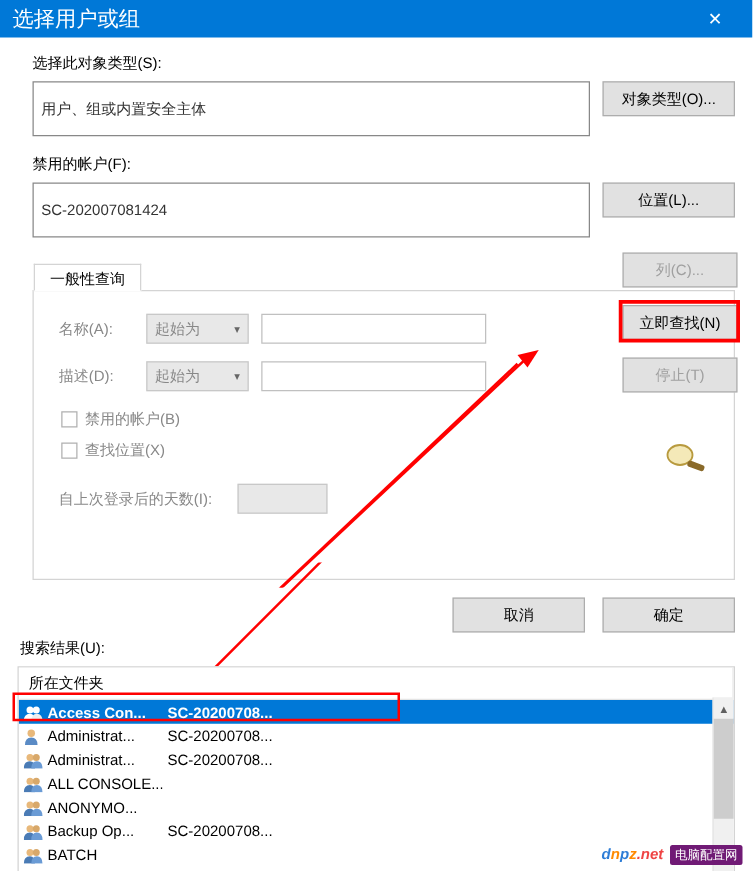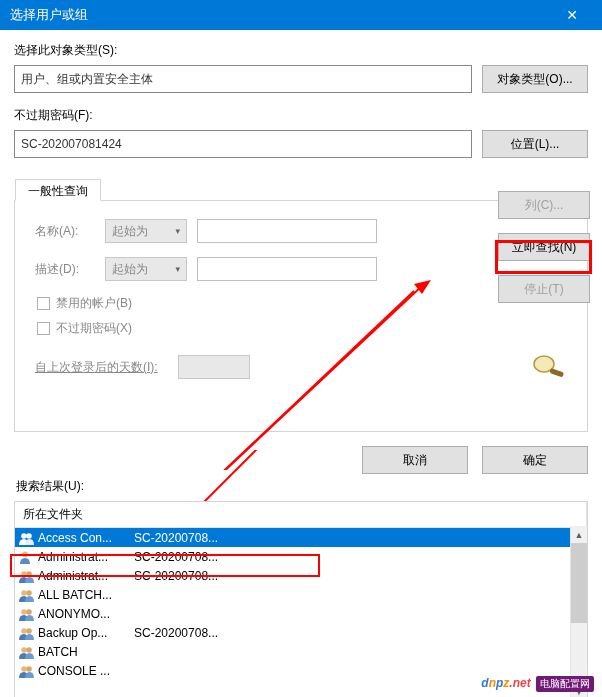--- a/index.html
+++ b/index.html
@@ -1,67 +1,67 @@
 <!DOCTYPE html>
 <html><head>
 <meta charset="utf-8">
 <style>
 * { box-sizing: border-box; margin: 0; padding: 0; font-family: "Microsoft YaHei", "Segoe UI", sans-serif; font-size: 12px; }
 body { background: #fff; width: 602px; height: 697px; position: relative; overflow: hidden; }
 
 .titlebar { background: #0078d7; color: #fff; height: 30px; display: flex; align-items: center; padding: 0 10px; justify-content: space-between; }
-.titlebar .title { font-size: 13px; }
+.titlebar .title { font-size: 17px; }
 .titlebar .close { width: 40px; text-align: center; font-size: 14px; }
 
-.content { padding: 12px 14px 0 14px; }
+.content { padding: 12px 14px 0 14px; margin-left: 12px; }
 
 .label { margin-bottom: 6px; color: #000; }
 
 .row { display: flex; gap: 10px; margin-bottom: 14px; }
-.textbox { flex: 1; border: 1px solid #888; height: 28px; padding: 4px 6px; background: #fff; display: flex; align-items: center; color: #333; }
+.textbox { flex: 1; border: 1px solid #888; height: 44px; padding: 4px 6px; background: #fff; display: flex; align-items: center; color: #333; }
 .btn { min-width: 106px; height: 28px; border: 1px solid #adadad; background: #e1e1e1; display: flex; align-items: center; justify-content: center; color: #000; cursor: default; }
 .btn.disabled { color: #a0a0a0; }
 
 .tabhost { border: 1px solid #d4d4d4; margin-top: 6px; position: relative; }
 .tab { position: absolute; top: -22px; left: 0; background: #fff; border: 1px solid #d4d4d4; border-bottom: 1px solid #fff; padding: 3px 12px; height: 22px; }
 .tabbody { padding: 18px 20px 24px 20px; position: relative; min-height: 230px; }
 
 .form-row { display: flex; align-items: center; margin-bottom: 14px; gap: 10px; }
 .form-lbl { width: 60px; color: #888; }
 .combo { width: 82px; height: 24px; border: 1px solid #c8c8c8; background: #e8e8e8; display: flex; align-items: center; justify-content: space-between; padding: 0 6px; color: #888; }
 .combo .chev { font-size: 9px; color: #666; }
 .textinput { width: 180px; height: 24px; border: 1px solid #c0c0c0; background: #fff; }
 
 .check-row { display: flex; align-items: center; margin-bottom: 8px; color: #888; gap: 6px; margin-left: 2px; }
 .check { width: 13px; height: 13px; border: 1px solid #b0b0b0; background: #fff; }
 
-.days-row { display: flex; align-items: center; gap: 20px; margin-top: 18px; color: #888; text-decoration: underline; }
+.days-row { display: flex; align-items: center; gap: 20px; margin-top: 18px; color: #888; }
 .days-combo { width: 72px; height: 24px; border: 1px solid #c8c8c8; background: #e8e8e8; }
 
-.right-col { position: absolute; left: 498px; top: 191px; display: flex; flex-direction: column; gap: 14px; width: 92px; }
+.right-col { position: absolute; left: 498px; top: 202px; display: flex; flex-direction: column; gap: 14px; width: 92px; }
 .right-col .btn { width: 92px; min-width: 0; }
 
 .find-highlight { position: absolute; border: 3px solid #ff0000; left: 495px; top: 240px; width: 97px; height: 34px; pointer-events: none; }
 
 .magnifier { position: absolute; left: 530px; top: 352px; }
 
 .okcancel { display: flex; gap: 14px; justify-content: flex-end; margin: 14px 14px 0 0; }
 
 .arrow-svg { position: absolute; left: 156px; top: 280px; pointer-events: none; }
 
 .results-lbl { margin: 4px 16px 6px 16px; }
 .grid { border: 1px solid #d4d4d4; margin: 0 14px; height: 200px; overflow: hidden; position: relative; background: #fff; }
 .grid-head { display: flex; background: #fff; border-bottom: 1px solid #e4e4e4; }
 .grid-head .col { padding: 4px 8px; border-right: 1px solid #e4e4e4; }
 .col-name { width: 115px; }
 .col-loc { flex: 1; }
 .grid-body { }
 .grid-row { display: flex; align-items: center; height: 19px; }
 .grid-row .cell { padding: 0 2px 0 4px; white-space: nowrap; overflow: hidden; text-overflow: ellipsis; display: flex; align-items: center; gap: 3px; }
-.grid-row.selected { background: #0078d7; color: #fff; }
+.grid-row.selected { background: #0078d7; color: #fff; font-weight: bold; }
 .row-highlight { position: absolute; border: 2px solid #ff0000; left: 10px; top: 554px; width: 310px; height: 23px; pointer-events: none; }
 
 .scrollbar { position: absolute; right: 0; top: 24px; bottom: 0; width: 17px; background: #f0f0f0; border-left: 1px solid #e4e4e4; }
 .scroll-btn { height: 17px; background: #f0f0f0; display: flex; align-items: center; justify-content: center; color: #606060; font-size: 9px; }
 .thumb { background: #cdcdcd; height: 80px; margin: 0; }
 
 .watermark { position: absolute; right: 8px; bottom: 4px; }
 .wm1 { font-weight: bold; font-size: 22px; font-style: italic; }
 .wm1 .d { color: #2e7dd6; } .wm1 .n { color: #ff8a00; } .wm1 .p { color: #2e7dd6; } .wm1 .z { color: #ff8a00; }
 .wm2 { background: #701a75; color: #fff; font-size: 10px; padding: 1px 4px; border-radius: 2px; display:inline-block; vertical-align: middle; margin-left: 2px;}
@@ -80,21 +80,21 @@
   <div class="label">选择此对象类型(S):</div>
   <div class="row">
     <div class="textbox">
         <span>用户、组或内置安全主体</span>
       </div>
     <div class="btn">
         <span>对象类型(O)...</span>
       </div>
   </div>
 
-  <div class="label">不过期密码(F):</div>
+  <div class="label">禁用的帐户(F):</div>
   <div class="row">
     <div class="textbox">
         <span>SC-202007081424</span>
       </div>
     <div class="btn">
         <span>位置(L)...</span>
       </div>
   </div>
 
   <div style="height:22px"></div>
@@ -116,21 +116,21 @@
             <span class="chev">▾</span>
           </div>
         <div class="textinput"></div>
       </div>
       <div class="check-row">
         <div class="check"></div>
         <span>禁用的帐户(B)</span>
       </div>
       <div class="check-row">
         <div class="check"></div>
-        <span>不过期密码(X)</span>
+        <span>查找位置(X)</span>
       </div>
       <div class="days-row">
         <span>自上次登录后的天数(I):</span>
         <div class="days-combo"></div>
       </div>
     </div>
   </div>
 </div>
 
 <div class="right-col">
@@ -212,21 +212,21 @@
         <div class="cell col-loc">SC-20200708...</div>
       </div>
       <div class="grid-row">
         <div class="cell col-name" style="width: 115px;">
           <svg class="uicon" viewBox="0 0 16 14">
             <circle cx="5" cy="5" r="2.8" fill="#e8b87a"></circle>
             <circle cx="10" cy="5" r="2.8" fill="#d8a86a"></circle>
             <path d="M0 14 Q0 8 5 8 Q9 8 9 14 Z" fill="#4a7bb5"></path>
             <path d="M6 14 Q6 8 10.5 8 Q15 8 15 14 Z" fill="#6a9bd5"></path>
           </svg>
-          <span>ALL BATCH...</span>
+          <span>ALL CONSOLE...</span>
         </div>
         <div class="cell col-loc"></div>
       </div>
       <div class="grid-row">
         <div class="cell col-name" style="width: 115px;">
           <svg class="uicon" viewBox="0 0 16 14">
             <circle cx="5" cy="5" r="2.8" fill="#e8b87a"></circle>
             <circle cx="10" cy="5" r="2.8" fill="#d8a86a"></circle>
             <path d="M0 14 Q0 8 5 8 Q9 8 9 14 Z" fill="#4a7bb5"></path>
             <path d="M6 14 Q6 8 10.5 8 Q15 8 15 14 Z" fill="#6a9bd5"></path>

